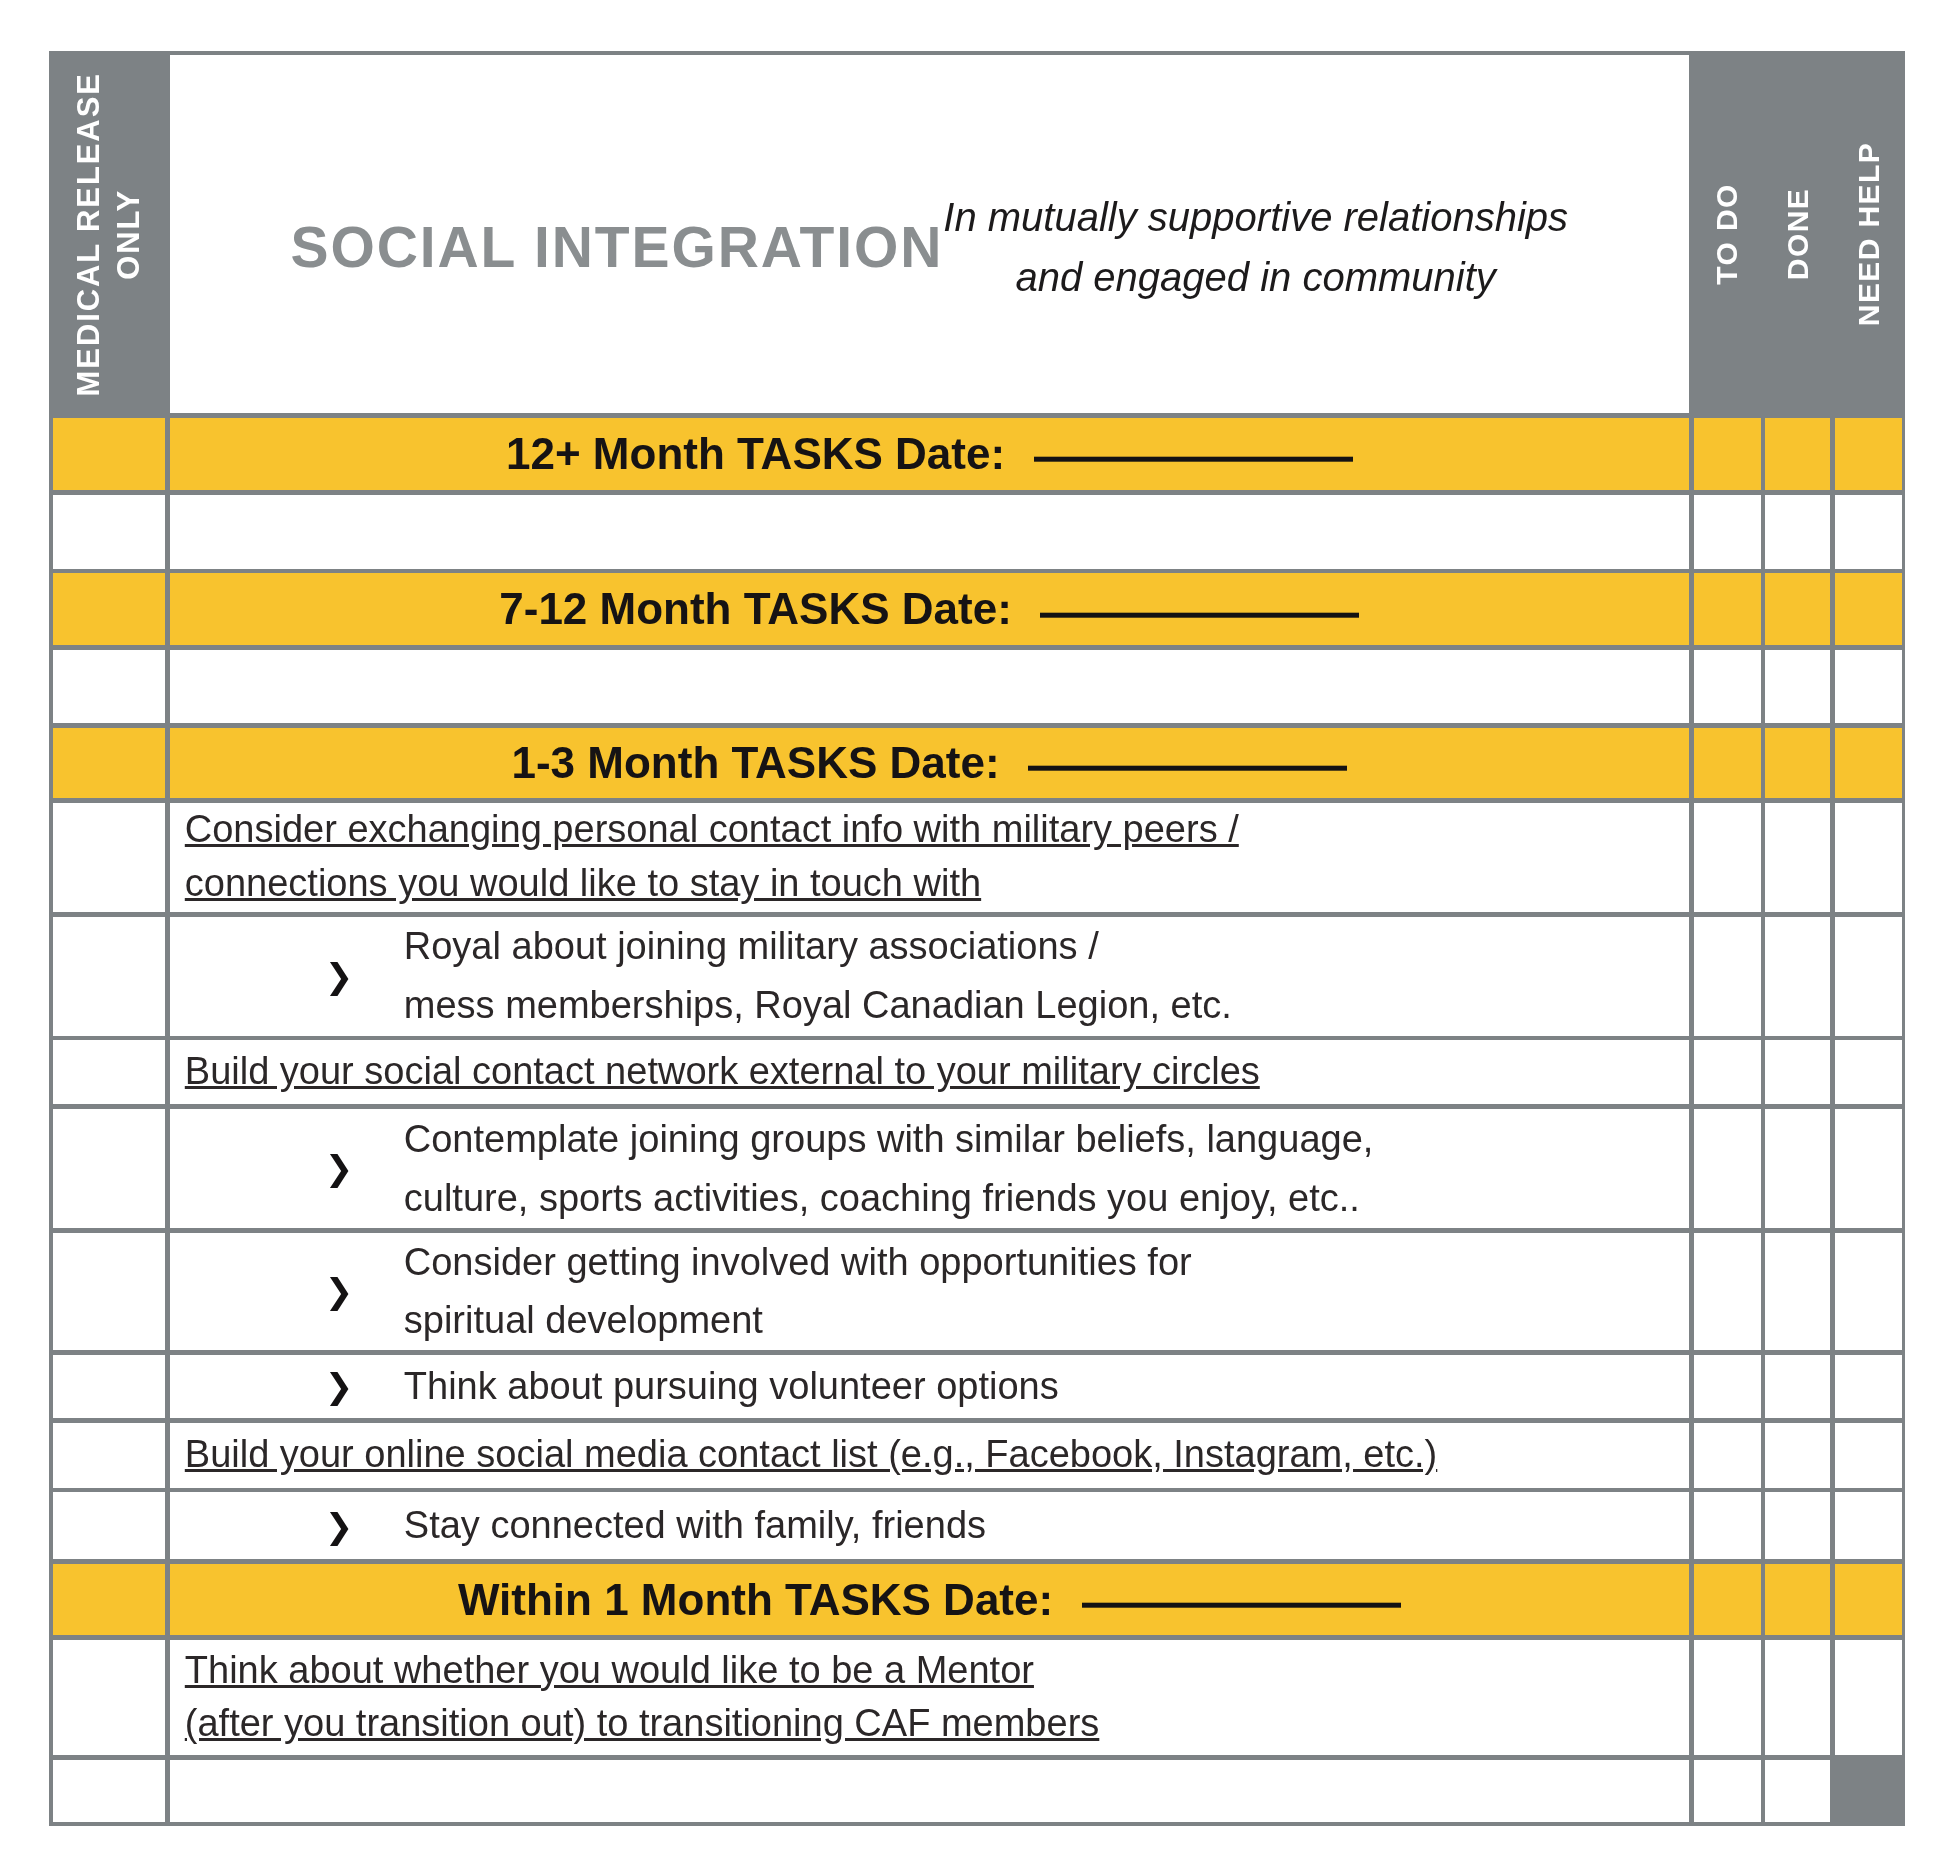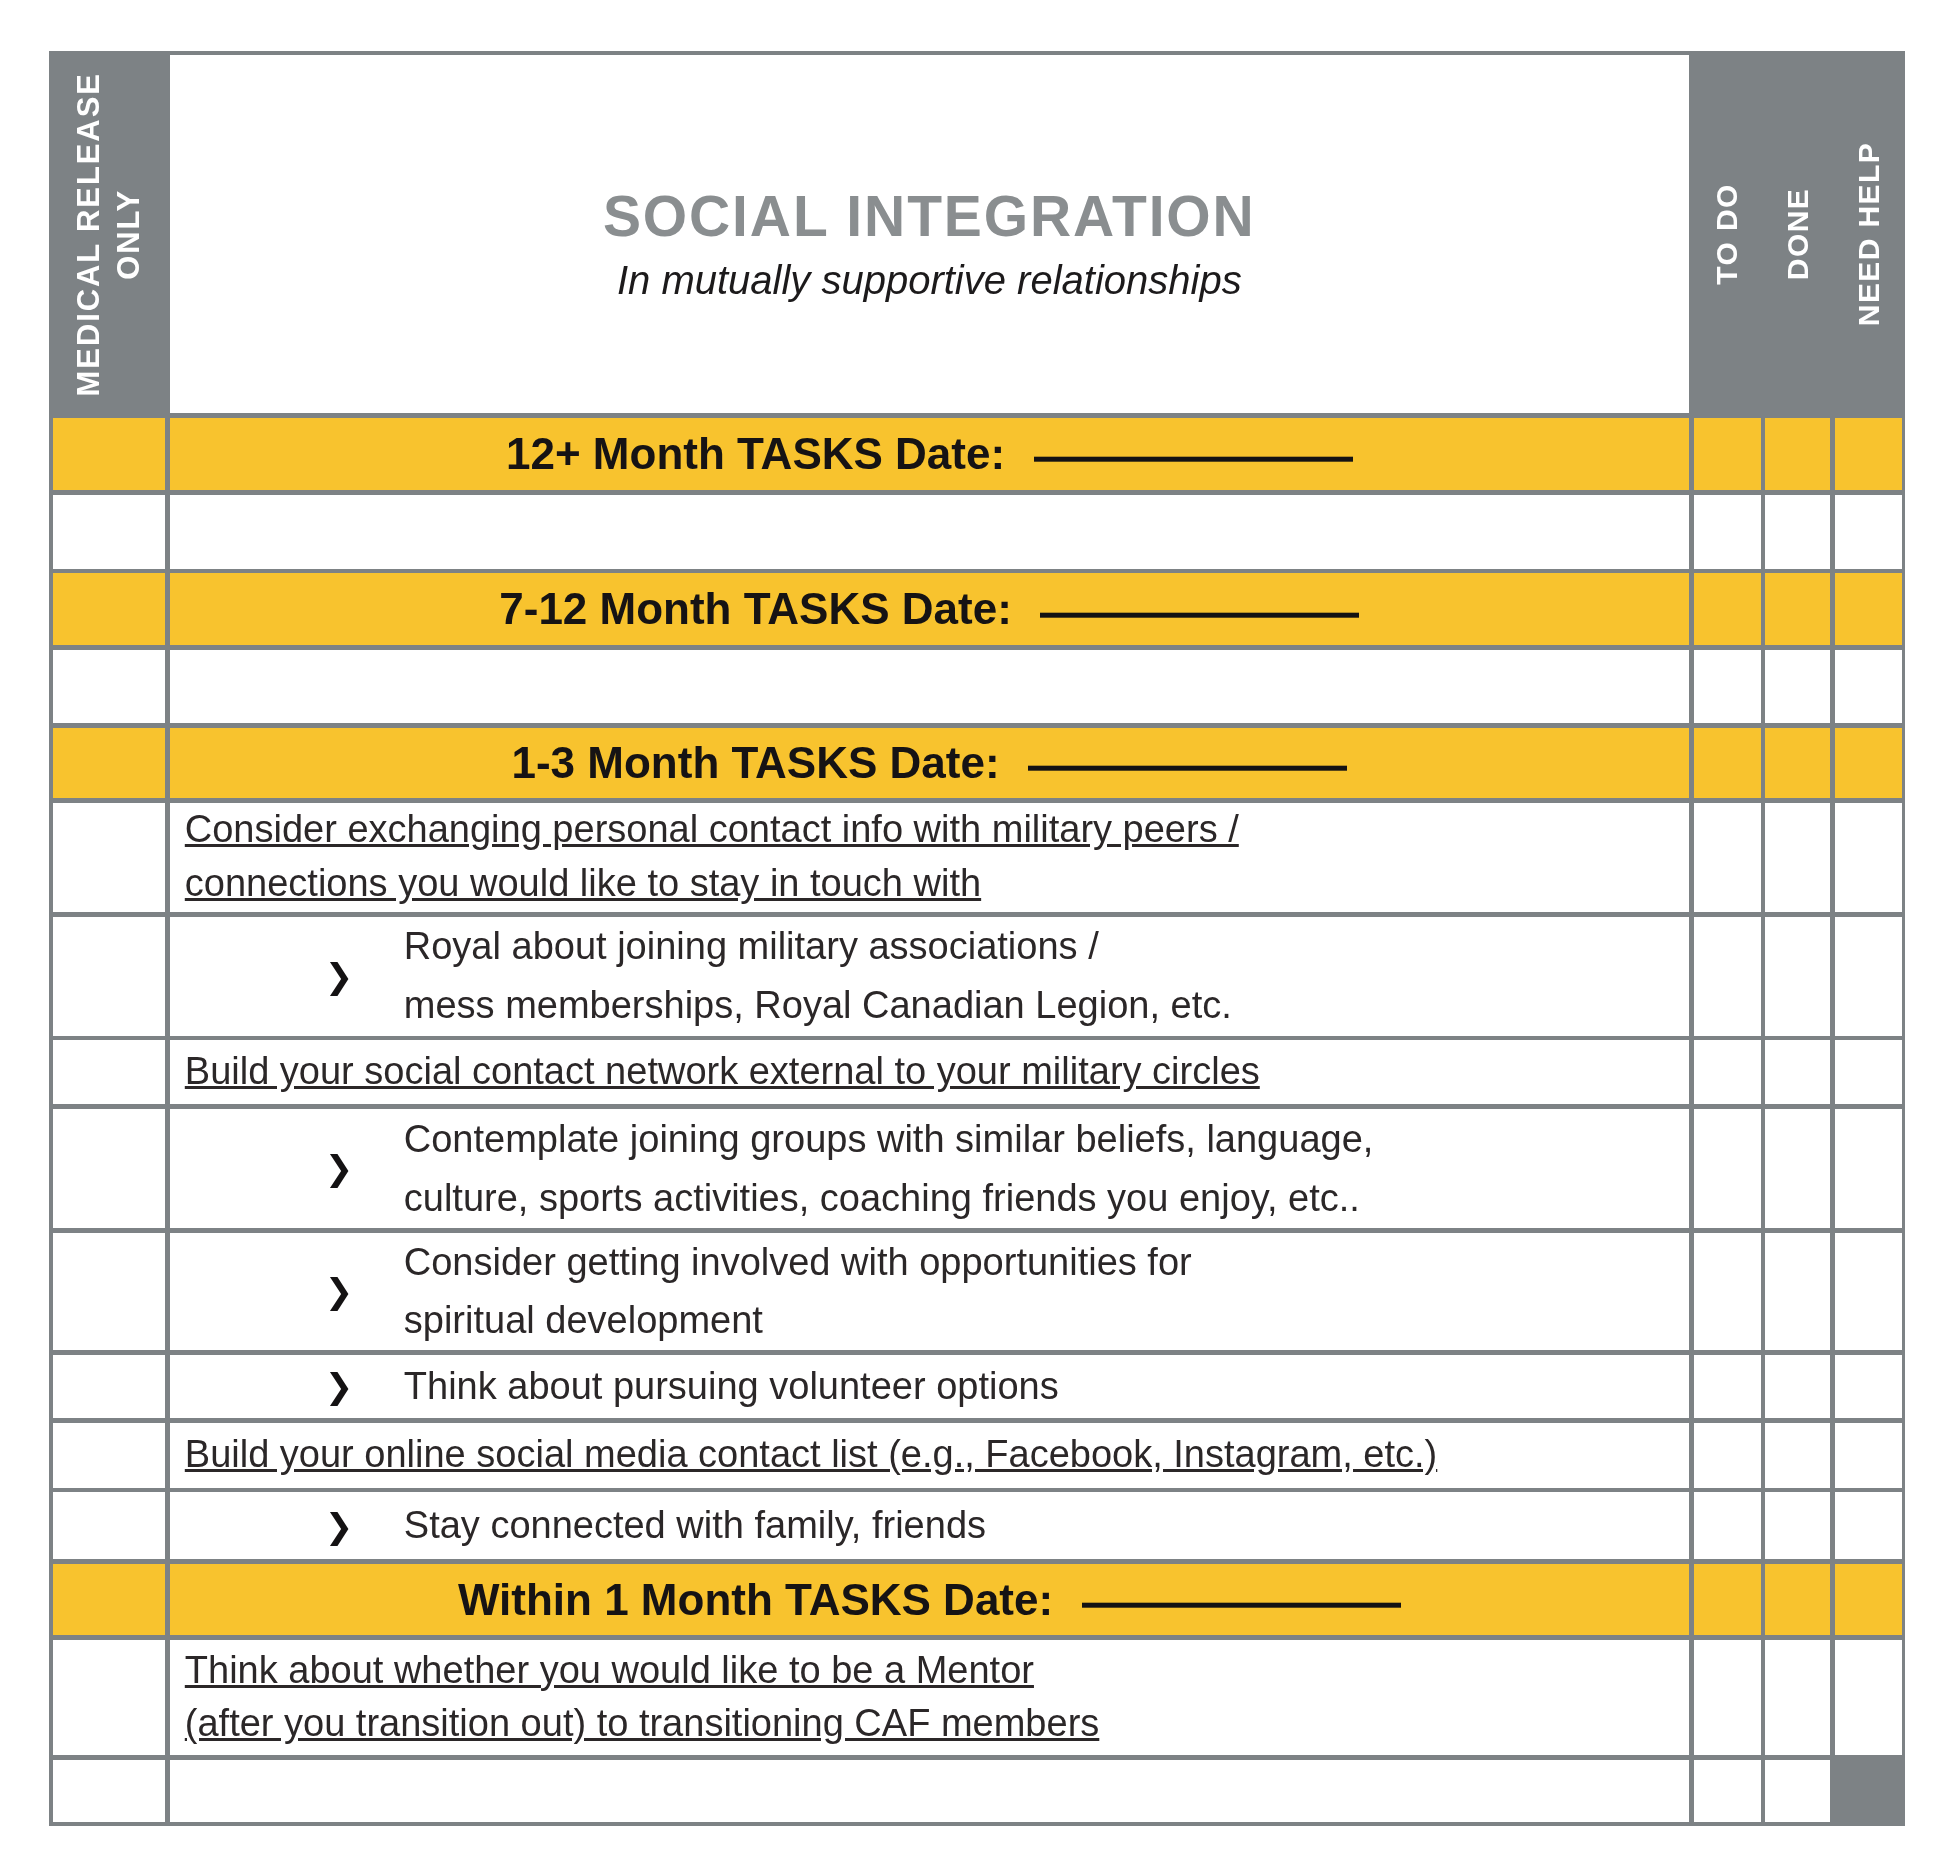--- a/index.html
+++ b/index.html
@@ -13,21 +13,21 @@
          gap:4.8px;background:#7d8285;border:4.8px solid #7d8285;}
 
   .c{background:#ffffff;display:flex;align-items:center;overflow:hidden;}
   .gray{background:#7d8285;}
   .yellow{background:#f8c32e;}
 
   
   .hleft{justify-content:center;}
   .vblock{transform:rotate(-90deg);text-align:center;color:#ffffff;
           font-weight:bold;font-size:31px;line-height:1.3;letter-spacing:1.9px;white-space:nowrap;}
-  .title-cell{flex-direction:column;justify-content:center;text-align:center;padding-top:25px;}
+  .title-cell{flex-direction:row;justify-content:center;text-align:center;padding-top:25px;}
   .title{color:#8a8e90;font-weight:bold;font-size:57px;letter-spacing:1.9px;}
   .subtitle{font-style:italic;font-size:40px;font-weight:500;line-height:1.5;margin-top:1px;color:#1c1a1b;}
   .hbox{justify-content:center;}
   .vlabel{transform:rotate(-90deg);color:#ffffff;font-weight:bold;font-size:30px;
           letter-spacing:1.4px;white-space:nowrap;}
 
   
   .sec{justify-content:center;font-weight:bold;font-size:44px;color:#161314;}
   .date-line{display:inline-block;width:319px;border-bottom:5.7px solid #141213;
              margin-left:28.5px;transform:translateY(5.7px);}
@@ -47,20 +47,21 @@
   <div class="c gray hleft">
     <div class="vblock">
       <div>MEDICAL RELEASE</div>
       <div>ONLY</div>
     </div>
   </div>
   <div class="c title-cell">
     <div class="title">SOCIAL INTEGRATION</div>
     <div class="subtitle">
       <div>In mutually supportive relationships</div>
+      <div>and engaged in community</div>
     </div>
   </div>
   <div class="c gray hbox">
     <span class="vlabel">TO DO</span>
   </div>
   <div class="c gray hbox">
     <span class="vlabel">DONE</span>
   </div>
   <div class="c gray hbox">
     <span class="vlabel">NEED HELP</span>

